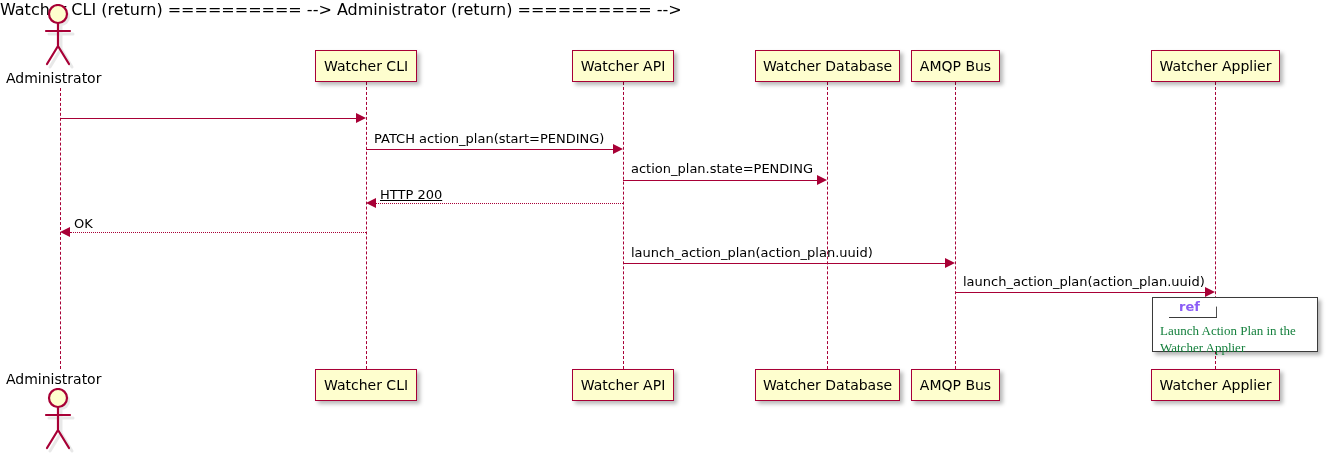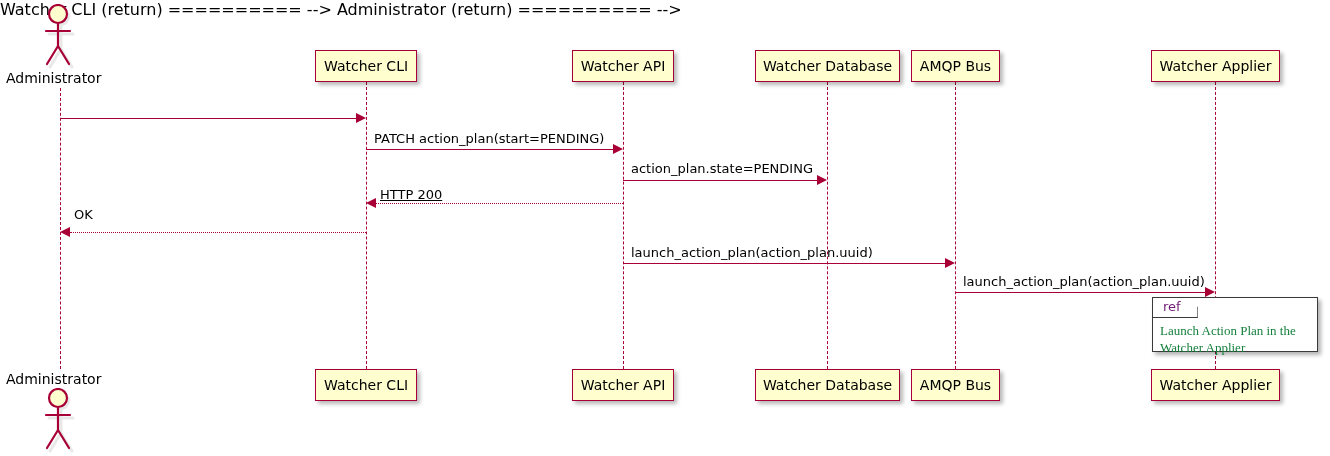--- a/index.html
+++ b/index.html
@@ -91,28 +91,28 @@
   .ref-box {
     position: absolute;
     box-sizing: border-box;
     background: #FFFFFF;
     border: 1.5px solid #3A3A3A;
     z-index: 5;
     box-shadow: 3px 3px 4px rgba(0,0,0,0.30);
   }
   .ref-tab {
     position: absolute;
-    left: 0; top: 0;
+    left: 16px; top: 0;
     box-sizing: border-box;
     background: #FFFFFF;
     border-right: 1.5px solid #3A3A3A;
     border-bottom: 1.5px solid #3A3A3A;
-    font-weight: normal;
+    font-weight: bold;
     font-size: 13px;
-    color: #701a75;
+    color: #8b5cf6;
     padding: 2px 16px 3px 10px;
     line-height: 1.1;
     clip-path: polygon(0 0, calc(100% - 9px) 0, 100% 9px, 100% 100%, 0 100%);
   }
   .ref-body {
     position: absolute;
     left: 7px;
     top: 24px;
     right: 6px;
     font-size: 13px;
@@ -176,21 +176,21 @@
   <div class="msg-label" style="left:631px; top:162px;">action_plan.state=PENDING</div>
   <div class="msg-line" style="left:623px; top:180px; width:194px;"></div>
   <div class="arrow-head right" style="left:817px; top:175px;"></div>
 
    Watcher CLI (return) ========== --&gt;
   <div class="msg-label" style="left:380px; top:188px;text-decoration:underline;">HTTP 200</div>
   <div class="msg-line dotted" style="left:376px; top:203px; width:247px;"></div>
   <div class="arrow-head left" style="left:366px; top:198px;"></div>
 
    Administrator (return) ========== --&gt;
-  <div class="msg-label" style="left:74px; top:208px;">OK</div>
+  <div class="msg-label" style="left:74px; top:217px;">OK</div>
   <div class="msg-line dotted" style="left:70px; top:232px; width:296px;"></div>
   <div class="arrow-head left" style="left:60px; top:227px;"></div>
 
   
   <div class="msg-label" style="left:631px; top:246px;">launch_action_plan(action_plan.uuid)</div>
   <div class="msg-line" style="left:623px; top:263px; width:322px;"></div>
   <div class="arrow-head right" style="left:945px; top:258px;"></div>
 
   
   <div class="msg-label" style="left:963px; top:275px;">launch_action_plan(action_plan.uuid)</div>

